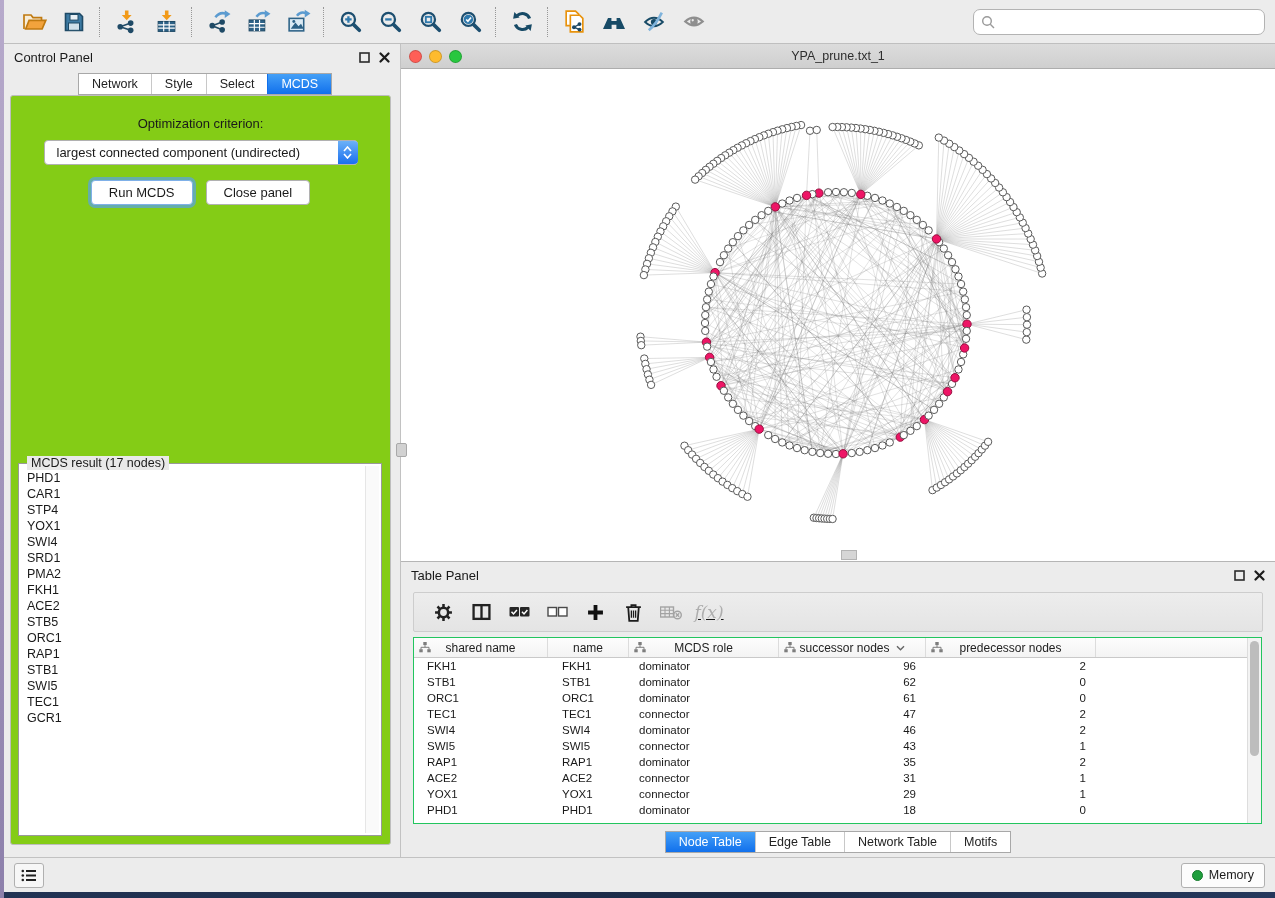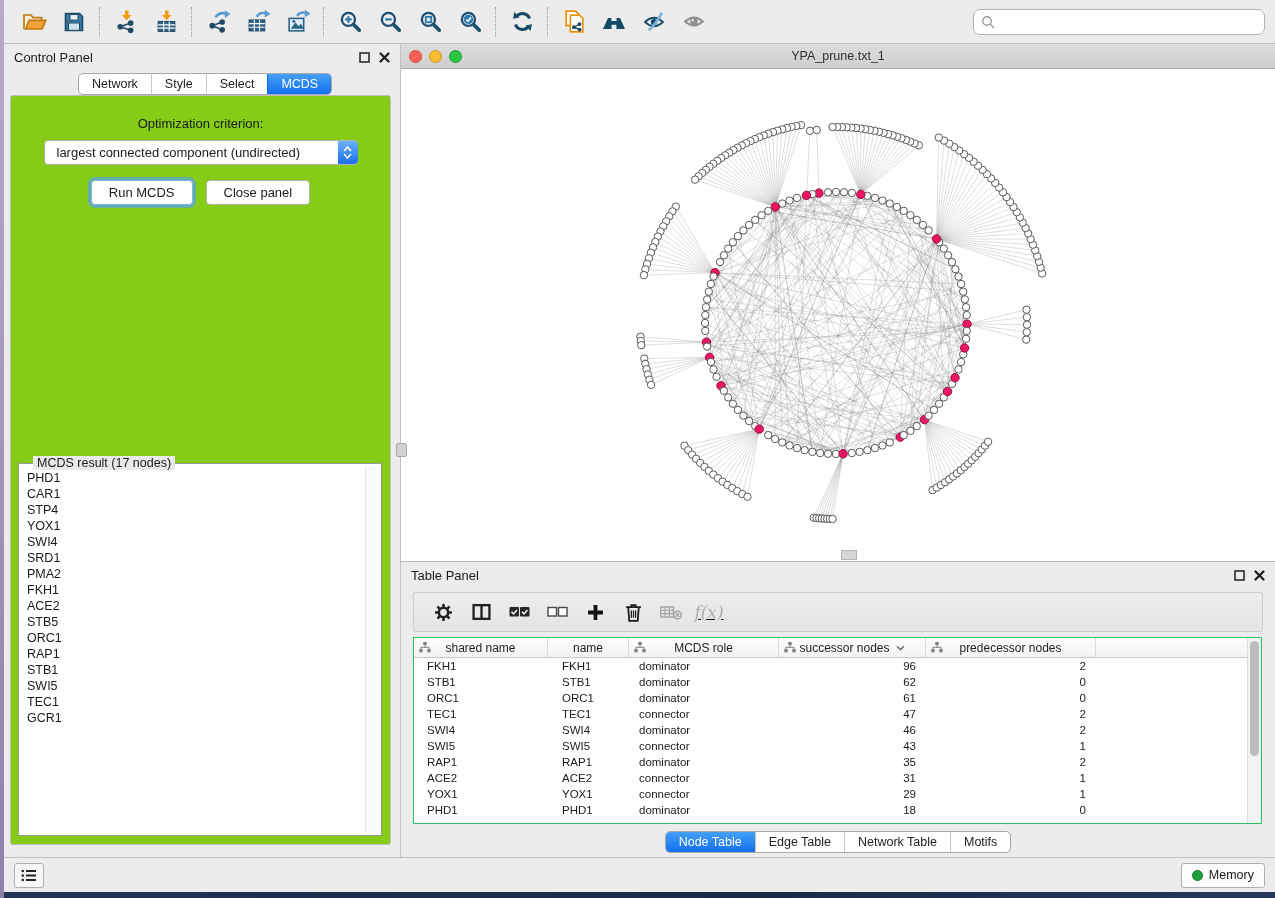--- a/index.html
+++ b/index.html
@@ -21,40 +21,40 @@
   .search input{border:none;outline:none;flex:1;font-size:12.5px;font-family:"Liberation Sans",sans-serif;background:transparent;}
 
   
   .main{flex:1;display:flex;min-height:0;}
 
   
   .cpanel{width:396px;flex:0 0 396px;display:flex;flex-direction:column;border-right:1px solid #c2c2c2;}
   .panel-head{height:27px;display:flex;align-items:center;padding:0 10px;font-size:13px;}
   .panel-head .btns{margin-left:auto;display:flex;align-items:center;gap:9px;}
   .tabs-row{height:24px;display:flex;padding-left:74px;align-items:flex-end;}
-  .seg{display:inline-flex;border:1px solid #a8a8a8;border-radius:5px;background:#fff;overflow:hidden;}
+  .seg{display:inline-flex;border:1px solid #a8a8a8;border-radius:0;background:#fff;overflow:hidden;}
   .seg-btn{padding:3px 13px;font-size:12.5px;border-left:1px solid #c8c8c8;color:#222;white-space:nowrap;}
   .seg-btn:first-child{border-left:none;}
   .seg-btn.active{background:linear-gradient(#44a0f7,#1170ec);color:#fff;border-left-color:#1170ec;}
   .cp-body{flex:1;margin:0 9px 12px 6px;border:1px solid #bdbdbd;border-radius:3px;
        background:#84cc16;display:flex;flex-direction:column;min-height:0;}
   .opt-label{text-align:center;font-size:13px;margin-top:20px;}
   .dropdown{margin:9px auto 0;width:312px;height:23px;border:1px solid #b1b1b1;border-radius:4px;
        background:#fff;display:flex;align-items:center;font-size:13px;position:relative;}
   .dropdown .val{padding-left:12px;flex:1;white-space:nowrap;overflow:hidden;}
   .dropdown .step{width:20px;height:23px;margin:-1px -1px -1px 0;border-radius:0 4px 4px 0;
        background:linear-gradient(#6cb1f8,#1a6fee);display:flex;flex-direction:column;
        align-items:center;justify-content:center;gap:1px;}
   .btn-row{display:flex;justify-content:center;gap:13px;margin-top:15px;}
   .pbtn{height:23px;padding:0 17px;border:1px solid #b1b1b1;border-radius:4px;background:#fff;
        font-size:13px;display:flex;align-items:center;}
   .pbtn.focus{box-shadow:0 0 0 3px rgba(85,158,250,.65);border-color:#7fb0e8;text-align:right;}
   .groupbox{height:371px;flex:0 0 371px;margin:auto 8px 8px 7px;border:1px solid #999;
        background:#fff;position:relative;}
-  .groupbox .legend{position:absolute;top:-8px;left:14px;background:#e9e9e9;padding:0 4px;font-size:12.5px;}
+  .groupbox .legend{position:absolute;top:-8px;left:8px;background:#e9e9e9;padding:0 4px;font-size:12.5px;}
   .mcds-list{position:absolute;inset:6px 15px 2px 2px;overflow:hidden;font-size:12.5px;line-height:16px;}
   .mcds-item{padding-left:6px;}
   .vtrack{position:absolute;top:2px;right:2px;bottom:2px;width:13px;background:#fafafa;border-left:1px solid #e6e6e6;}
 
   
   .rightcol{flex:1;display:flex;flex-direction:column;min-width:0;position:relative;}
   .vsplit-grip{position:absolute;left:-5px;top:399px;width:9px;height:12px;background:#d2d2d2;
        border:1px solid #a9a9a9;border-radius:2px;z-index:5;}
 
   

